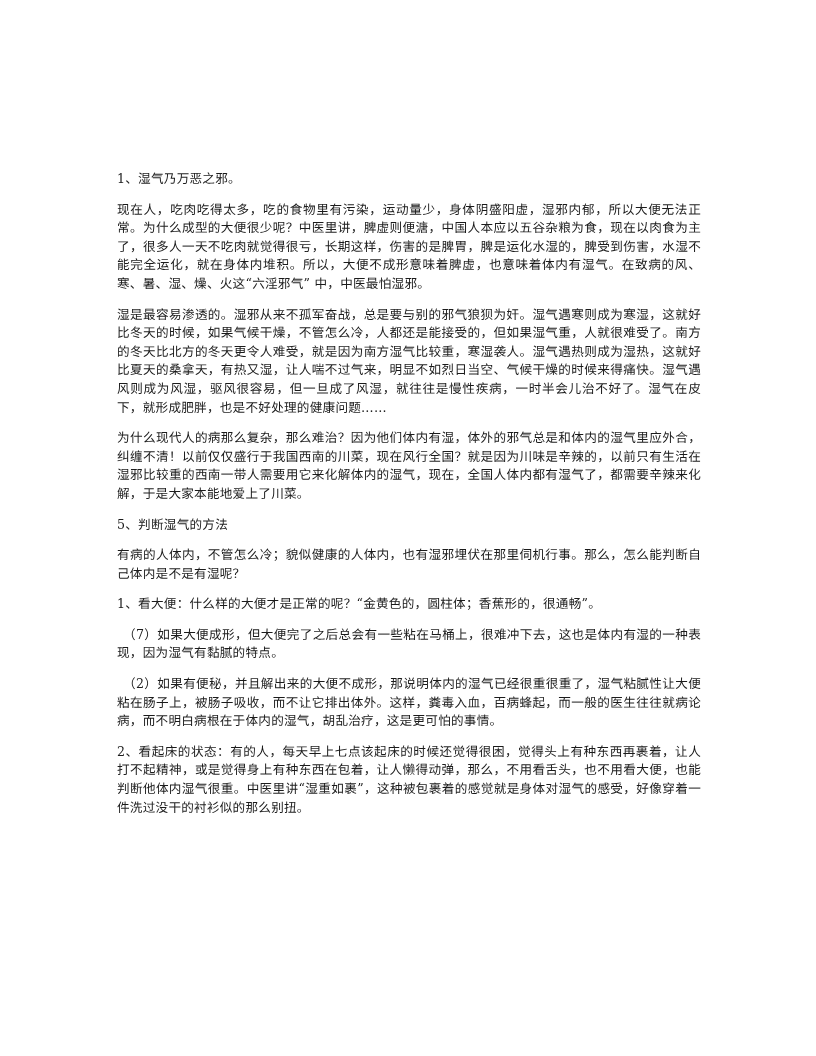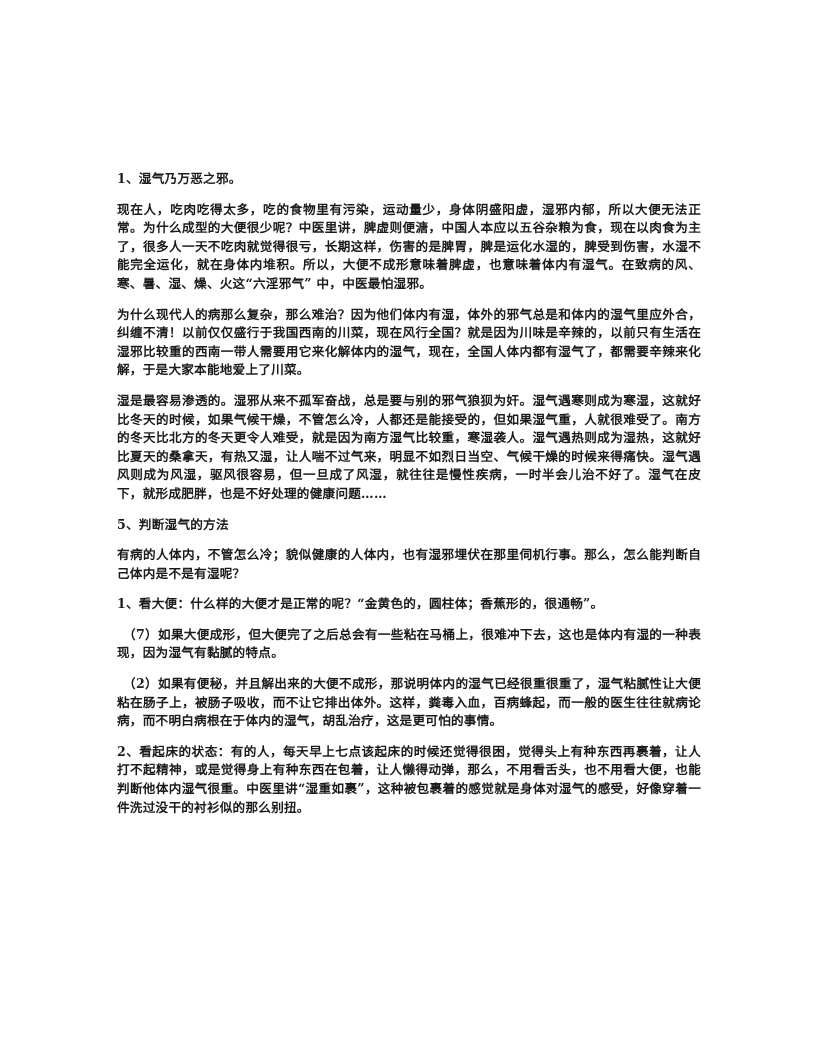--- a/index.html
+++ b/index.html
@@ -10,21 +10,20 @@
   }
 
   .page {
     position: relative;
     width: 816px;
     height: 1056px;
     margin: 0 auto;
     background: #ffffff;
     overflow: hidden;
     box-sizing: border-box;
-    font-weight: bold;
   }
 
   .content {
     position: absolute;
     left: 117px;
     top: 170px;
     width: 584px;
   }
 
   .para {
@@ -57,23 +56,23 @@
 </head>
 <body>
 
 <div class="page">
   <div class="content">
 
     <p class="para short">1、湿气乃万恶之邪。</p>
 
     <p class="para">现在人，吃肉吃得太多，吃的食物里有污染，运动量少，身体阴盛阳虚，湿邪内郁，所以大便无法正常。为什么成型的大便很少呢？中医里讲，脾虚则便溏，中国人本应以五谷杂粮为食，现在以肉食为主了，很多人一天不吃肉就觉得很亏，长期这样，伤害的是脾胃，脾是运化水湿的，脾受到伤害，水湿不能完全运化，就在身体内堆积。所以，大便不成形意味着脾虚，也意味着体内有湿气。在致病的风、寒、暑、湿、燥、火这“六淫邪气” 中，中医最怕湿邪。</p>
 
+    <p class="para">湿是最容易渗透的。湿邪从来不孤军奋战，总是要与别的邪气狼狈为奸。湿气遇寒则成为寒湿，这就好比冬天的时候，如果气候干燥，不管怎么冷，人都还是能接受的，但如果湿气重，人就很难受了。南方的冬天比北方的冬天更令人难受，就是因为南方湿气比较重，寒湿袭人。湿气遇热则成为湿热，这就好比夏天的桑拿天，有热又湿，让人喘不过气来，明显不如烈日当空、气候干燥的时候来得痛快。湿气遇风则成为风湿，驱风很容易，但一旦成了风湿，就往往是慢性疾病，一时半会儿治不好了。湿气在皮下，就形成肥胖，也是不好处理的健康问题……</p>
+
     <p class="para">为什么现代人的病那么复杂，那么难治？因为他们体内有湿，体外的邪气总是和体内的湿气里应外合，纠缠不清！以前仅仅盛行于我国西南的川菜，现在风行全国？就是因为川味是辛辣的，以前只有生活在湿邪比较重的西南一带人需要用它来化解体内的湿气，现在，全国人体内都有湿气了，都需要辛辣来化解，于是大家本能地爱上了川菜。</p>
-
-    <p class="para">湿是最容易渗透的。湿邪从来不孤军奋战，总是要与别的邪气狼狈为奸。湿气遇寒则成为寒湿，这就好比冬天的时候，如果气候干燥，不管怎么冷，人都还是能接受的，但如果湿气重，人就很难受了。南方的冬天比北方的冬天更令人难受，就是因为南方湿气比较重，寒湿袭人。湿气遇热则成为湿热，这就好比夏天的桑拿天，有热又湿，让人喘不过气来，明显不如烈日当空、气候干燥的时候来得痛快。湿气遇风则成为风湿，驱风很容易，但一旦成了风湿，就往往是慢性疾病，一时半会儿治不好了。湿气在皮下，就形成肥胖，也是不好处理的健康问题……</p>
 
     <p class="para short">5、判断湿气的方法</p>
 
     <p class="para">有病的人体内，不管怎么冷；貌似健康的人体内，也有湿邪埋伏在那里伺机行事。那么，怎么能判断自己体内是不是有湿呢？</p>
 
     <p class="para">1、看大便：什么样的大便才是正常的呢？“金黄色的，圆柱体；香蕉形的，很通畅”。</p>
 
 
     <p class="para sub">（7）如果大便成形，但大便完了之后总会有一些粘在马桶上，很难冲下去，这也是体内有湿的一种表现，因为湿气有黏腻的特点。</p>
 

